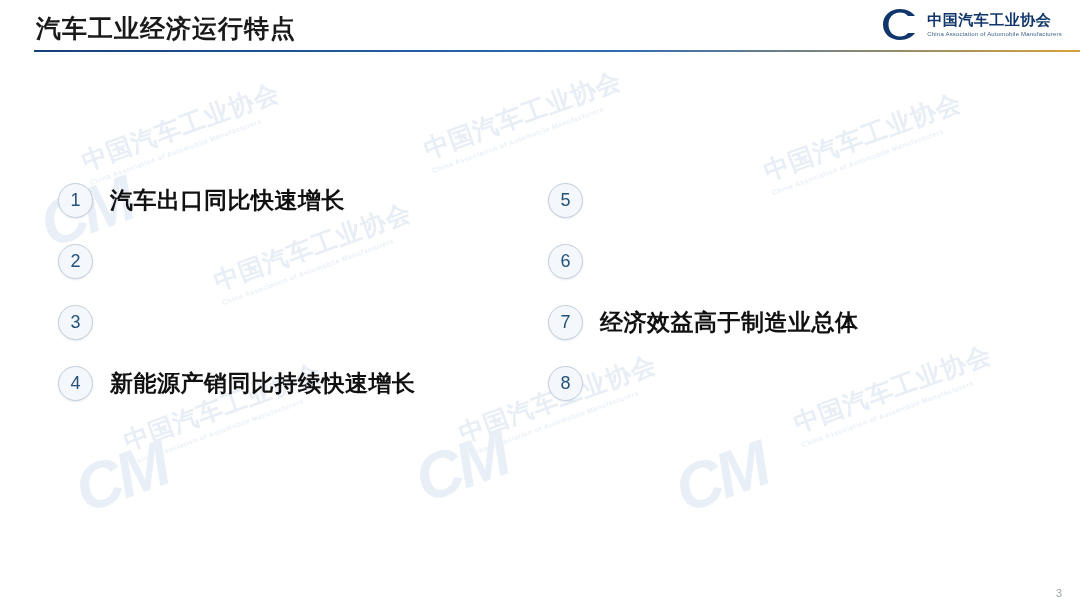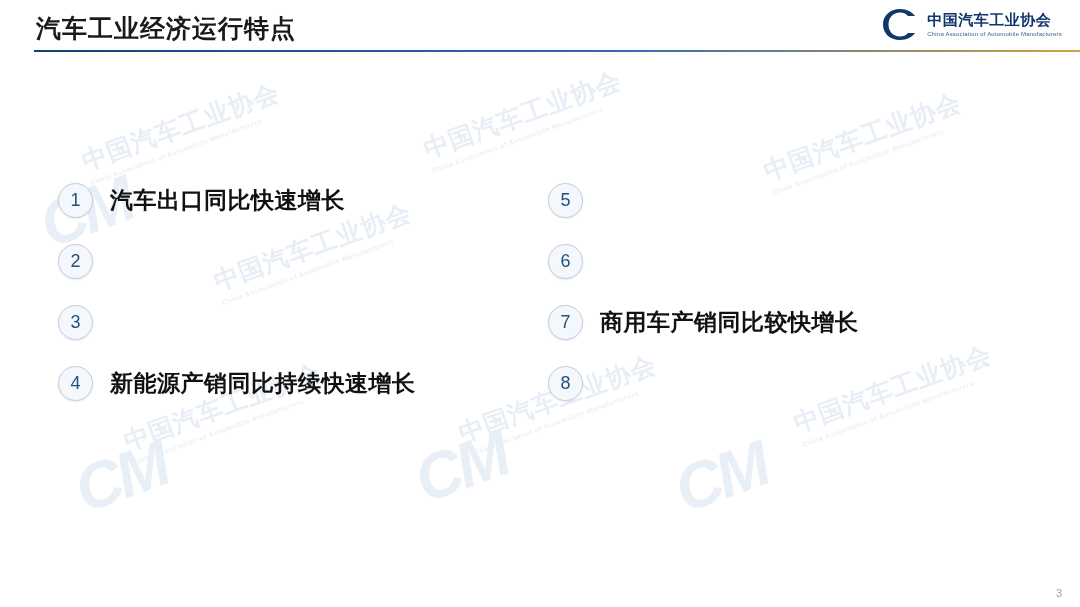--- a/index.html
+++ b/index.html
@@ -259,21 +259,21 @@
 
     <div class="col col-right">
       <div class="item">
         <div class="bullet">5</div>
       </div>
       <div class="item">
         <div class="bullet">6</div>
       </div>
       <div class="item">
         <div class="bullet">7</div>
-        <div class="item-text">商用车产销同比较快增长</div>
+        <div class="item-text">经济效益高于制造业总体</div>
       </div>
       <div class="item">
         <div class="bullet">8</div>
       </div>
     </div>
 
   </div>
 
   <div class="page-num">3</div>
 

